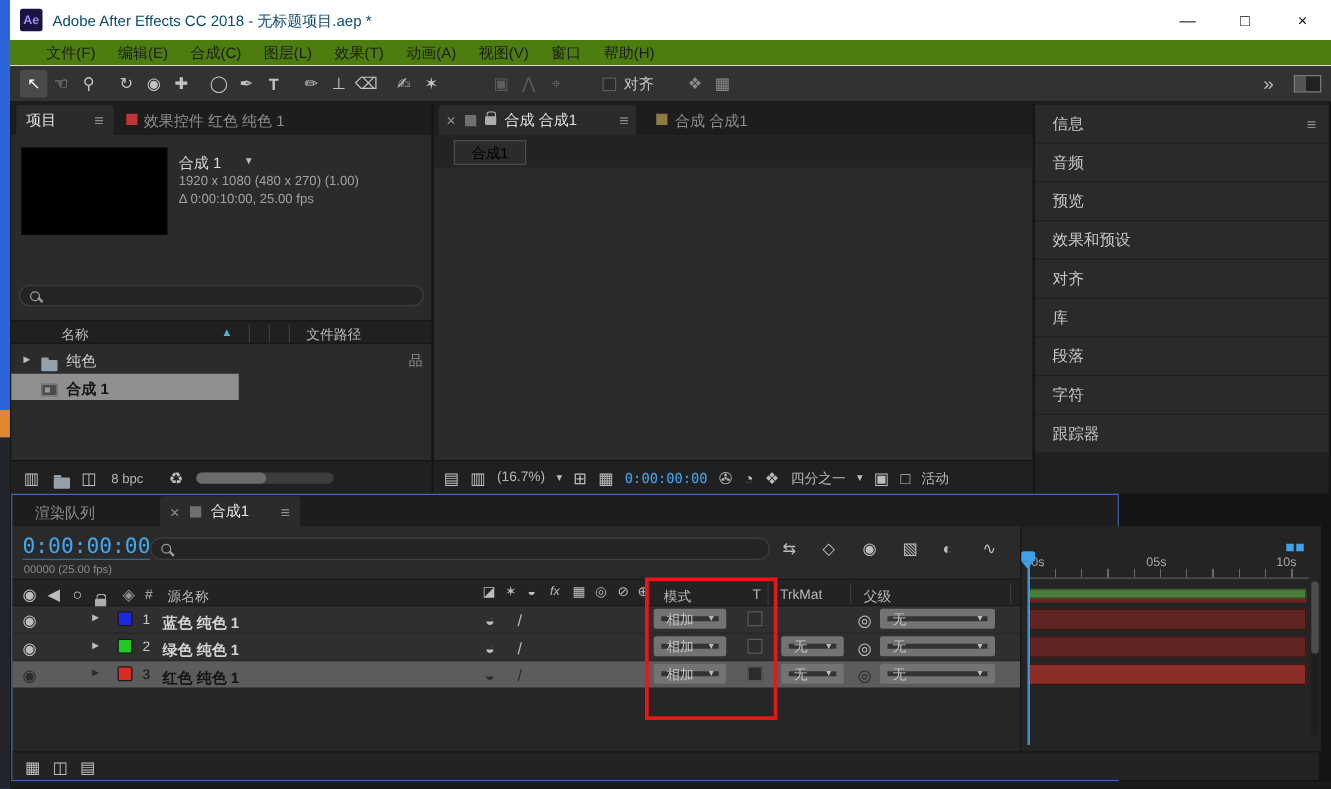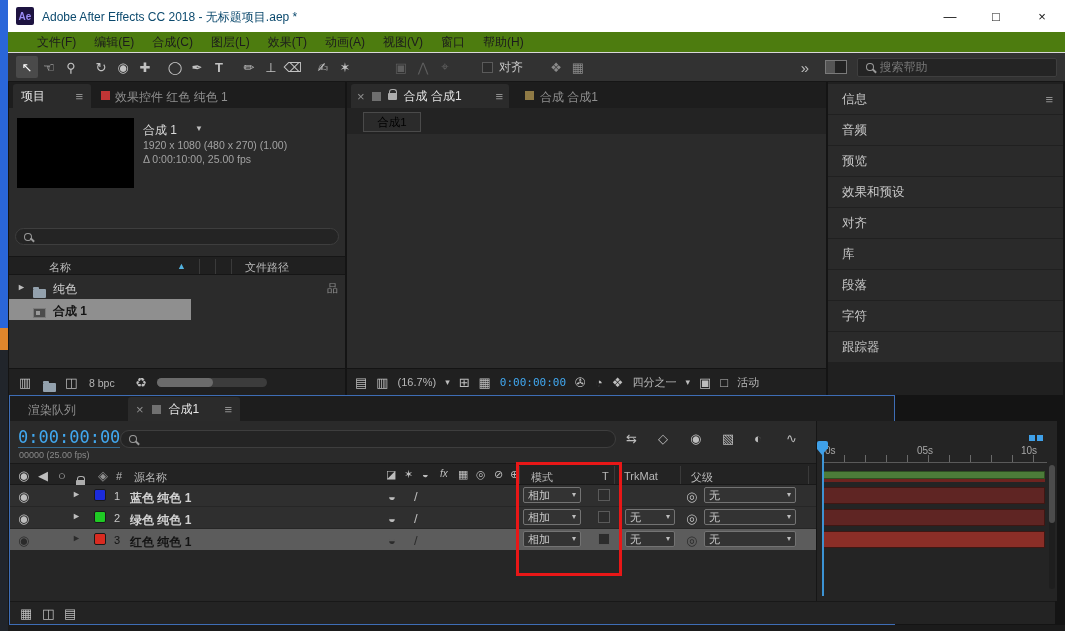--- a/index.html
+++ b/index.html
@@ -17,21 +17,21 @@
 #menubar{left:8px;top:32px;width:1057px;height:21px;background:#4d7c0f;display:flex;align-items:flex-start;padding-left:20px;border-bottom:1px solid #d8d8d8}
 #menubar span{font-size:12px;color:#1c1c1c;padding:0 9px;line-height:21px}
 
 #toolbar{left:8px;top:53px;width:1057px;height:29px;background:#323232;display:flex;align-items:center;padding:0 8px;border-bottom:1px solid #161616}
 .tool{width:22px;height:22px;display:flex;align-items:center;justify-content:center;font-size:13px;color:#c2c2c2}
 .tool.active{background:#4a4a4a;border-radius:2px;color:#ffffff}
 
 .panel{position:absolute;background:#2b2b2b}
 .tabbar{position:absolute;left:0;top:0;right:0;height:26px;background:#1d1d1d}
 .tab-active{position:absolute;background:#2b2b2b;border-radius:3px 3px 0 0;display:flex;align-items:center}
-.dd{position:absolute;background:#333;border:1px solid #737373;border-radius:2px;display:flex;align-items:center;justify-content:space-between;padding:0 4px;color:#c6c6c6;font-size:11px;height:16px}
+.dd{position:absolute;background:#333;border:6px solid #737373;border-radius:2px;display:flex;align-items:center;justify-content:space-between;padding:0 4px;color:#c6c6c6;font-size:11px;height:16px}
 .cbx{position:absolute;background:#2c2c2c;border:1px solid #5a5a5a}
 .chip{position:absolute;width:12px;height:12px;border-radius:2px;border:1px solid #191919}
 .mag{width:8px;height:8px;border:1.5px solid #9a9a9a;border-radius:50%;position:relative;display:inline-block}
 .mag::after{content:"";position:absolute;width:5px;height:1.5px;background:#9a9a9a;transform:rotate(45deg);right:-4px;bottom:-1px}
 .lock{width:9px;height:7px;background:#adadad;border-radius:1px;position:relative;display:inline-block}
 .lock::before{content:"";position:absolute;left:1px;top:-4px;width:6px;height:4px;border:1.5px solid #adadad;border-bottom:none;border-radius:3px 3px 0 0}
 .folder{width:13px;height:9px;background:#93a1ad;border-radius:1px;position:relative;display:inline-block}
 .folder::before{content:"";position:absolute;top:-2px;left:0;width:6px;height:2px;background:#93a1ad;border-radius:1px 1px 0 0}
 .compicon{width:13px;height:10px;background:#4c4c4c;border:1px solid #7a7a7a;display:inline-block;position:relative}
 .compicon::after{content:"";position:absolute;left:2px;top:2px;width:4px;height:4px;background:#9a9a9a}
@@ -106,24 +106,20 @@
     <span class="tool">✶</span>
     <span class="tool" style="margin-left:34px;color:#5d5d5d">▣</span>
     <span class="tool" style="color:#5d5d5d">⋀</span>
     <span class="tool" style="color:#5d5d5d">⌖</span>
     <span class="cbx" style="position:static;width:11px;height:11px;margin-left:26px"></span>
     <span class="txt" style="margin-left:6px">对齐</span>
     <span class="tool" style="margin-left:22px;color:#8a8a8a">❖</span>
     <span class="tool" style="color:#8a8a8a">▦</span>
     <span class="ic" style="margin-left:auto;font-size:15px">»</span>
     <span style="width:22px;height:14px;margin-left:16px;border:1px solid #7a7a7a;background:linear-gradient(90deg,#555 0 45%,#222 45%);display:inline-block"></span>
-    <div class="searchbox" style="margin-left:10px;width:200px;height:19px;border-radius:2px">
-      <span class="mag"></span>
-      <input class="sinput" placeholder="搜索帮助" style="">
-    </div>
   </div>
 
   <div class="panel" style="left:9px;top:82px;width:336px;height:313px">
     <div class="tabbar">
       <div class="tab-active" style="left:4px;top:2px;width:78px;height:24px;padding:0 8px;justify-content:space-between">
         <span class="txt" style="color:#e2e2e2">项目</span>
         <span class="ic dim">≡</span>
       </div>
       <span class="abs" style="left:92px;top:9px;width:9px;height:9px;background:#c03535"></span>
       <span class="abs dim" style="left:106px;top:7px;font-size:12px">效果控件 红色 纯色 1</span>

